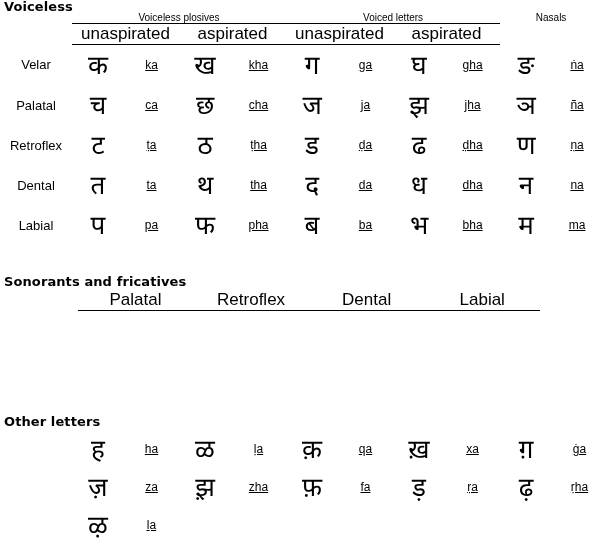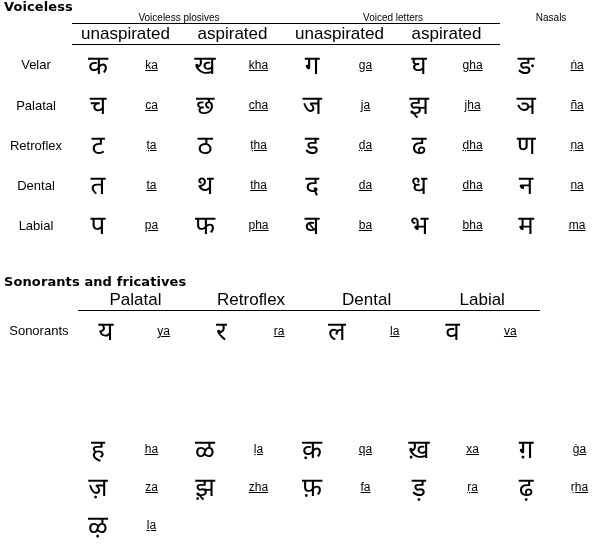--- a/index.html
+++ b/index.html
@@ -256,35 +256,25 @@
     </colgroup>
     <tbody>
       <tr>
         <td class="empty"></td>
         <td class="subhead rule-bottom" colspan="2">Palatal</td>
         <td class="subhead rule-bottom" colspan="2">Retroflex</td>
         <td class="subhead rule-bottom" colspan="2">Dental</td>
         <td class="subhead rule-bottom" colspan="2">Labial</td>
       </tr>
 
-      <tr class="r-letters">
-        <td class="rowlab">Sonorants</td>
-        <td class="glyph">य</td>
-        <td class="rom">ya</td>
-        <td class="glyph">र</td>
-        <td class="rom">ra</td>
-        <td class="glyph">ल</td>
-        <td class="rom">la</td>
-        <td class="glyph">व</td>
-        <td class="rom">va</td>
-      </tr>
 
     </tbody>
   </table>
 
+  <div class="section-title" id="other-title">Other letters</div>
 
   <table class="tbl" id="other-table">
     <colgroup>
       <col class="c-lab">
       <col class="c-gly">
         <col class="c-rom">
       <col class="c-gly">
         <col class="c-rom">
       <col class="c-gly">
         <col class="c-rom">

